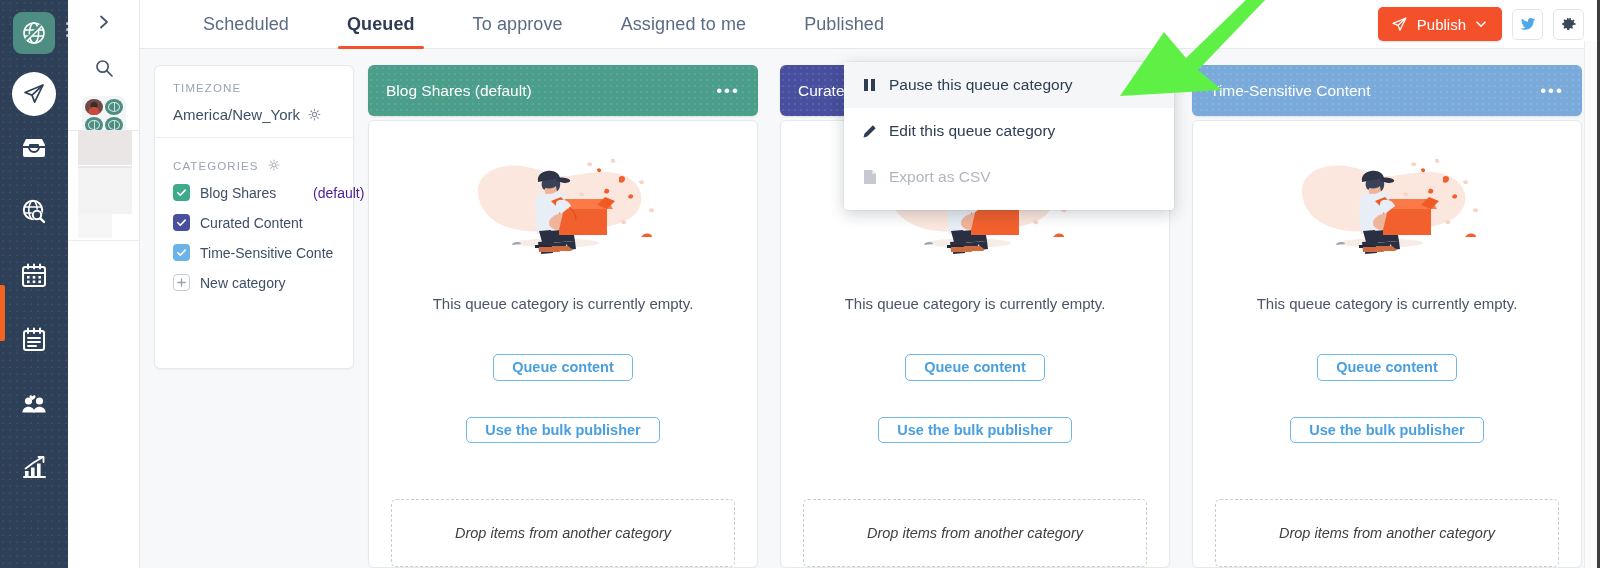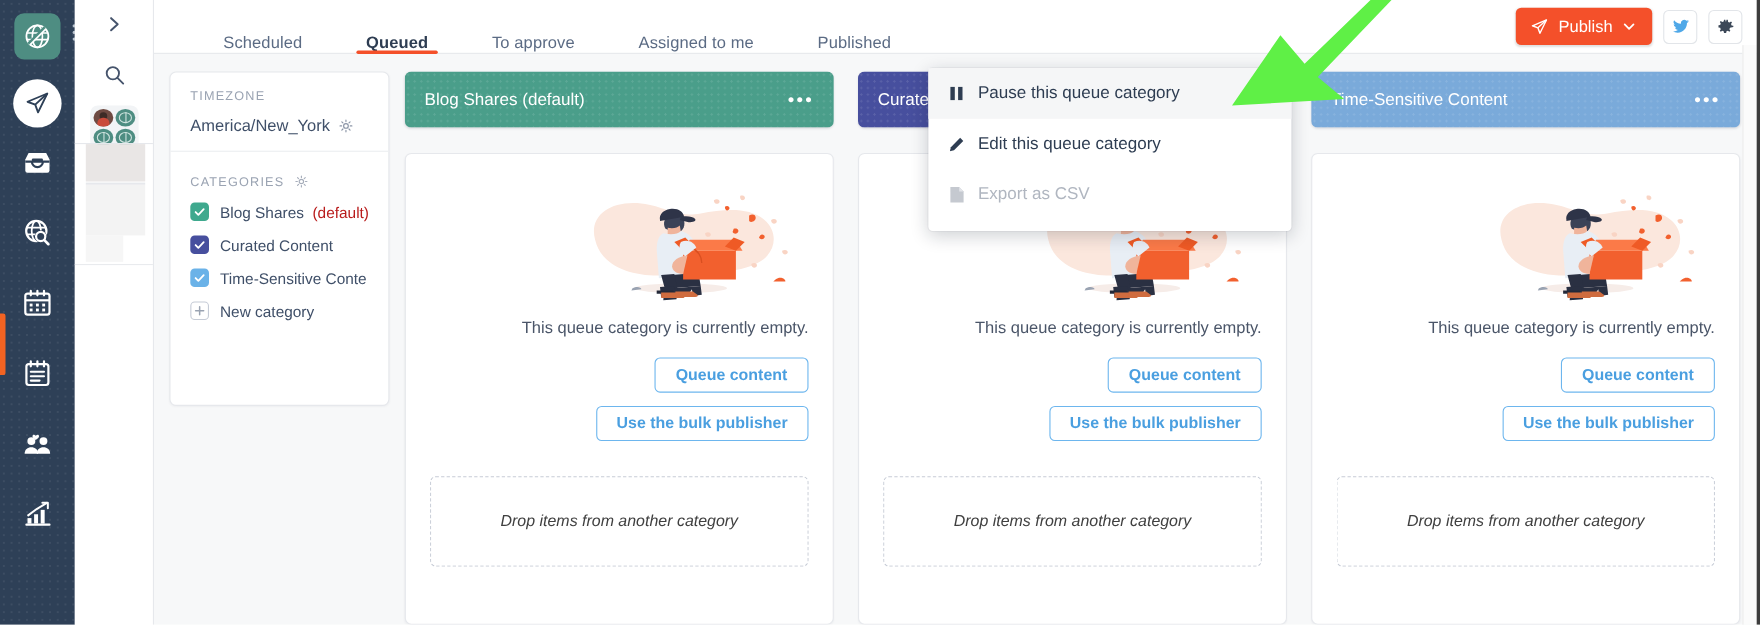--- a/index.html
+++ b/index.html
@@ -83,22 +83,22 @@
 
   
   .main { flex:1; height:568px; display:flex; flex-direction:column; background:#f7f8f9; position:relative; }
 
   .topbar {
     height:49px; background:#ffffff; display:flex; align-items:stretch;
     border-bottom:1px solid #e6e8ec; position:relative; z-index:4;
   }
   .tabs { display:flex; align-items:stretch; padding-left:34px; }
   .tab {
-    display:flex; align-items:flex-end; padding:0 29px;
-    font-size:15px; color:#5b6b84; position:relative; cursor:pointer;
+    display:flex; align-items:center; padding:0 29px;
+    font-size:18px; color:#5b6b84; position:relative; cursor:pointer;
     letter-spacing:.1px;
   }
   .tab.active { color:#2e3d52; font-weight:bold; }
   .tab.active::after {
     content:""; position:absolute; left:20px; right:20px; bottom:-1px;
     height:3px; background:#f4502a; border-radius:2px;
   }
   .top-right { margin-left:auto; display:flex; align-items:center; gap:10px; padding-right:16px; }
   .publish-btn {
     height:34px; background:#f4502a; color:#fff; border-radius:5px;
@@ -125,39 +125,40 @@
     font-size:11.5px; letter-spacing:1.1px; color:#9aa3b2; font-weight:normal;
     display:flex; align-items:flex-end; gap:8px; margin-bottom:12px;
   }
   .sc-tz { font-size:15px; color:#3f4f68; display:flex; align-items:center; gap:7px; }
   .cat-row { display:flex; align-items:center; gap:10px; margin-bottom:13px; cursor:pointer;}
   .cb { width:17px;height:17px;border-radius:4px; flex:0 0 17px;
         display:flex;align-items:center;justify-content:center; }
   .cb.green{background:#3fa98e;} .cb.indigo{background:#474f9e;} .cb.blue{background:#6ab2e8;}
   .cb.plus{background:#fff;border:1.5px solid #c5cbd6;}
   .cat-text { font-size:14px; color:#3f4f68; white-space:nowrap; }
-  .cat-text .muted { color:#b91c1c; }
+  .cat-text .muted { color:#4c1d95;margin-left:29px; }
 
   
   .cols { display:flex; gap:22px; flex:1; padding-right:18px; }
   .col { flex:1; display:flex; flex-direction:column; min-width:0; }
   .col-head {
     height:51px; border-radius:6px; display:flex; align-items:center;
     padding:0 18px; color:#fff; font-size:15.5px;
     background-image: radial-gradient(rgba(255,255,255,.10) 1px, transparent 1px);
     background-size:6px 6px;
     box-shadow:0 1px 2px rgba(16,24,40,.10);
     position:relative;
   }
   .col-head .dots { margin-left:auto; letter-spacing:2px; font-size:17px; line-height:1; cursor:pointer;}
   .col-body {
-    margin-top:23px; background:#fff; border:1px solid #e6e8ec; border-radius:6px;
-    flex:1; display:flex; flex-direction:column; align-items:flex-end;
+    margin-top:4px; background:#fff; border:1px solid #e6e8ec; border-radius:6px;
+    flex:1; display:flex; flex-direction:column; align-items:center;
     padding:18px 22px 0; box-shadow:0 1px 2px rgba(16,24,40,.04);
     overflow:hidden;
+    gap:24px;
   }
   .illus { width:220px; height:112px; position:relative; margin-top:4px;}
   .empty-msg { font-size:15px; color:#4a5568; margin-top:16px; }
   .pill {
     margin-top:18px; border:1.5px solid #6db6ee; color:#4a9fe0;
     border-radius:5px; height:32px; min-width:140px; padding:0 18px;
     display:flex; align-items:center; justify-content:center;
     font-size:14.5px; font-weight:bold; cursor:pointer; background:#fff;
   }
   .pill.second { margin-top:12px; }

